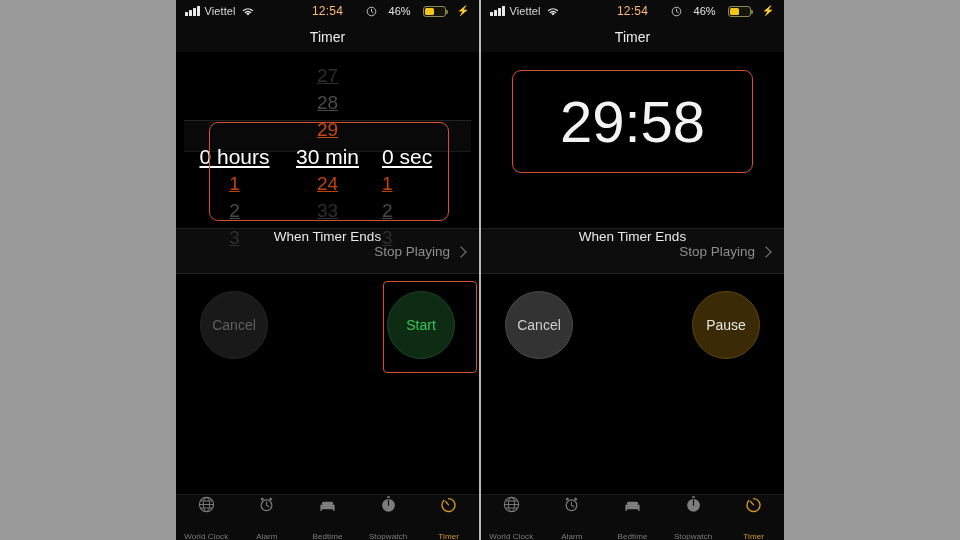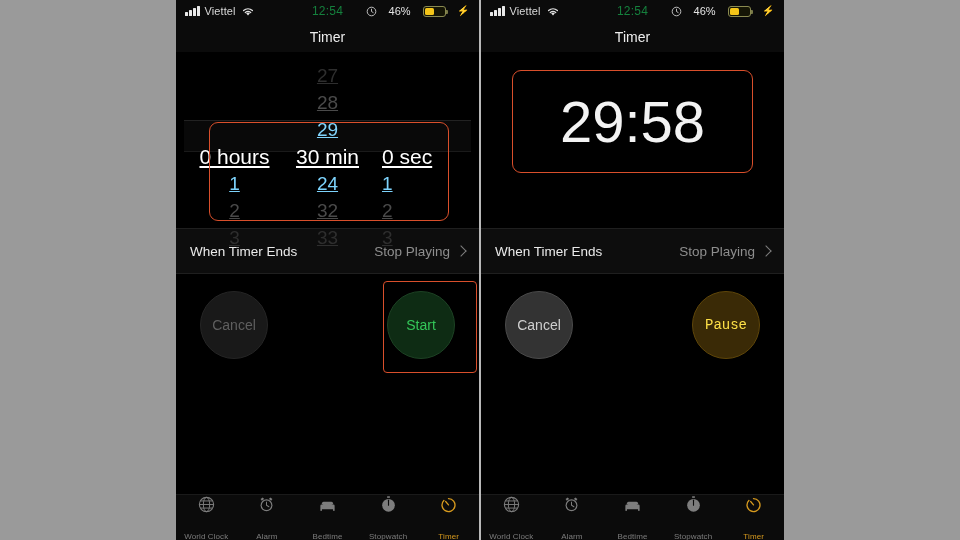--- a/index.html
+++ b/index.html
@@ -55,21 +55,21 @@
     gap: 5px;
     flex: 0 0 auto;
     text-align: center;
   }
   .sb-center {
     position: absolute;
     left: 0;
     right: 0;
     text-align: center;
     font-size: 12px;
-    color: #15803d;
+    color: #fdba74;
     letter-spacing: .2px;
     pointer-events: none;
   }
   .sb-right {
     margin-left: auto;
     display: flex;
     align-items: center;
     gap: 12px;
     position: relative;
     z-index: 2;
@@ -175,21 +175,21 @@
   .prow {
     height: 27px;
     line-height: 27px;
     font-size: 19px;
     color: #7a7a7a;
     width: 100%;
     text-align: center;
     white-space: nowrap;
     text-decoration: underline;
   }
-  .prow.fade1 { color: #7dd3fc; }
+  .prow.fade1 { color: #c2410c; }
   .prow.fade2 { color: #4a4a4a; }
   .prow.fade3 { color: #2e2e2e; }
   .prow.sel {
     color: #ffffff;
     font-size: 21px;
     font-weight: 500;
   }
   .pcol.hours .rows  { align-items: flex-end;   padding-right: 8px; box-sizing: border-box;}
   .pcol.mins  .rows  { align-items: center; }
   .pcol.secs  .rows  { align-items: flex-start; padding-left: 10px; box-sizing: border-box;}
@@ -269,20 +269,21 @@
     height: 1px;
     background: #1f1f1f;
   }
   .timer-ends {
     height: 44px;
     background: #0d0d0d;
     display: flex;
     align-items: center;
     padding: 0 14px;
     box-sizing: border-box;
+    flex-direction: column;
   }
   .te-label {
     color: #eaeaea;
     font-size: 13.5px;
   }
   .te-value {
     margin-left: auto;
     color: #8e8e8e;
     font-size: 13.5px;
     display: flex;
@@ -331,22 +332,21 @@
   .btn-start {
     right: 24px;
     background: #0e2c14;
     border: 1.4px solid #1d4224;
     color: #34c759;
   }
   .btn-pause {
     right: 24px;
     background: #3a2a06;
     border: 1.4px solid #5f4609;
-    color: #fde047;
-    font-family: Liberation Mono, monospace;
+    color: #e5e5e5;
   }
 
   
   .tabbar {
     position: absolute;
     left: 0; right: 0; bottom: 0;
     height: 45px;
     background: #0b0b0b;
     border-top: 1px solid #1a1a1a;
     display: flex;
@@ -420,21 +420,20 @@
             </div>
           </div>
 
           <div class="pcol mins">
             <div class="rows">
               <div class="prow fade3">27</div>
               <div class="prow fade2">28</div>
               <div class="prow fade1">29</div>
               <div class="prow sel">30 min</div>
               <div class="prow fade1">24</div>
-              <div class="prow fade2">32</div>
               <div class="prow fade3">33</div>
             </div>
           </div>
 
           <div class="pcol secs">
             <div class="rows">
               <div class="prow fade3"></div>
               <div class="prow fade2"></div>
               <div class="prow fade1"></div>
               <div class="prow sel">0 sec</div>

